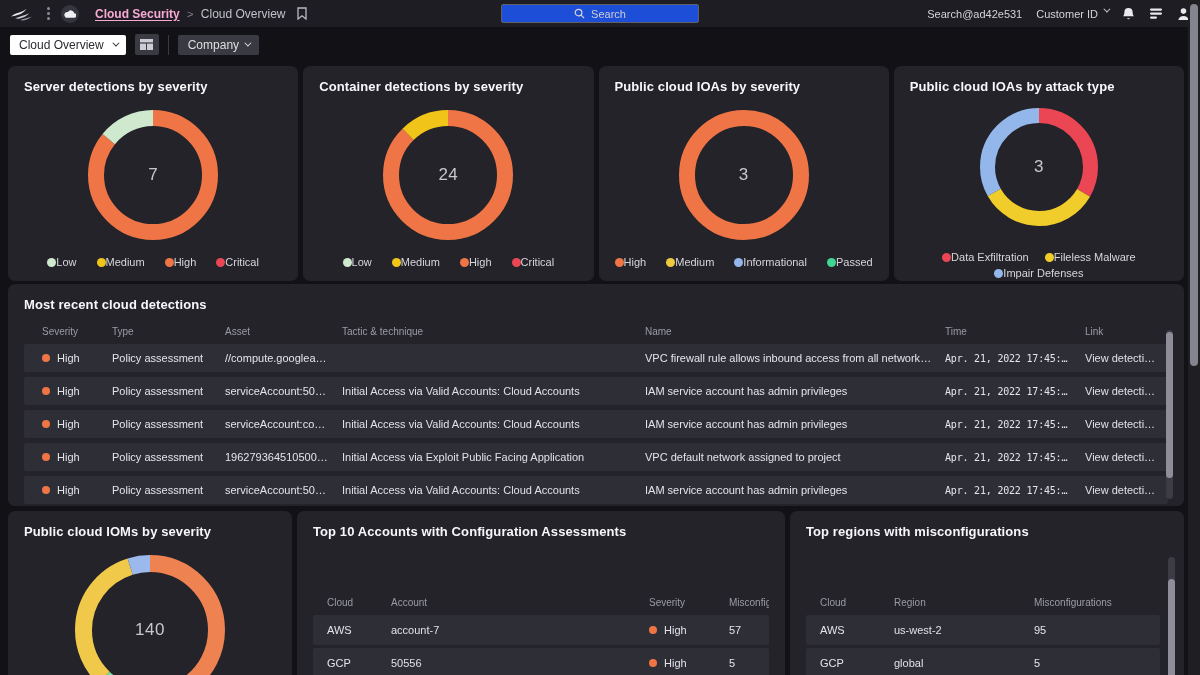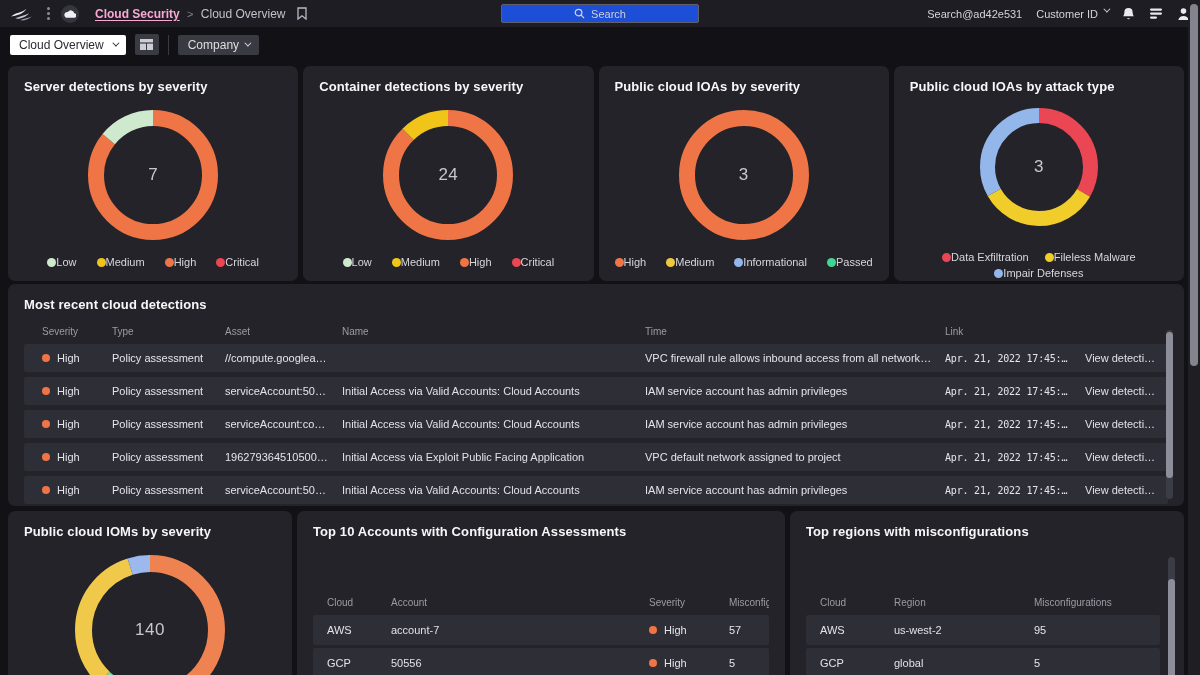--- a/index.html
+++ b/index.html
@@ -307,20 +307,21 @@
     </div>
   </div>
 
   <div class="panel detections-panel">
     <div class="panel-title">Most recent cloud detections</div>
     <div class="tbl">
       <div class="thead det-cols">
         <span>Severity</span>
         <span>Type</span>
         <span>Asset</span>
+        <span>Tactic &amp; technique</span>
         <span>Name</span>
         <span>Time</span>
         <span>Link</span>
       </div>
 
       <div class="trow det-cols">
         <span class="sev">
             <i class="sev-dot" style="background-color: rgb(239, 117, 70);"></i>
             <span>High</span>
           </span>

